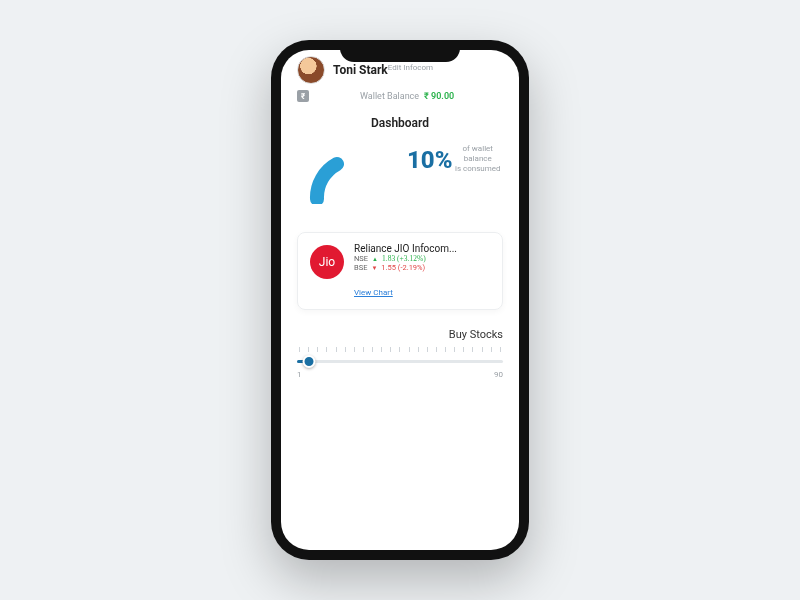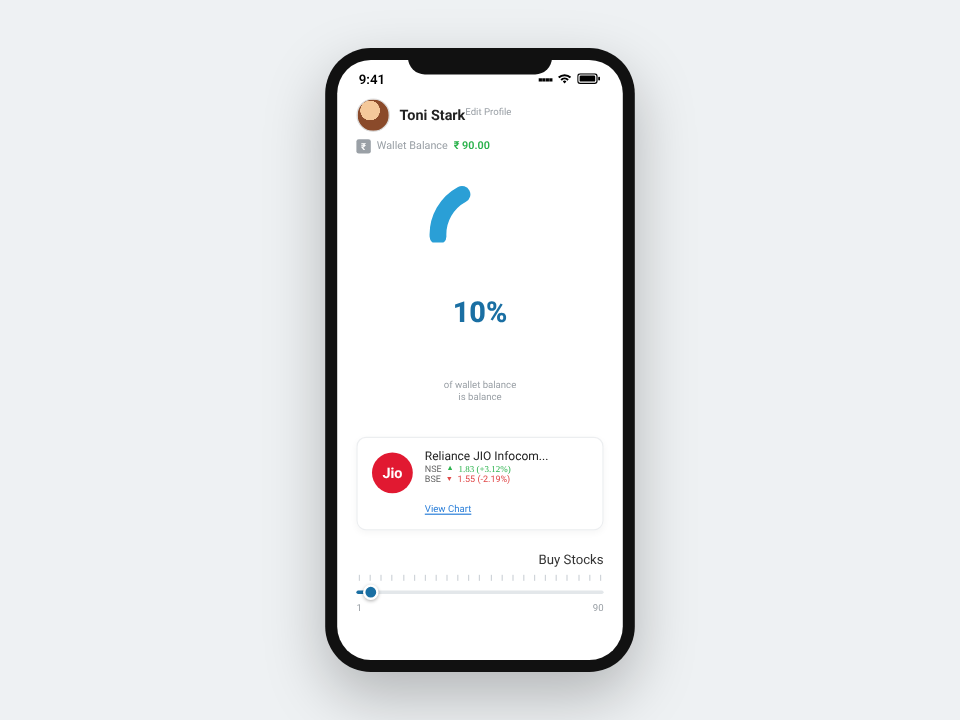--- a/index.html
+++ b/index.html
@@ -45,36 +45,36 @@
   }
   .profile-text { display: flex; }
   .profile-name { font-size: 12px; font-weight: 700; color: #222; }
   .profile-edit { font-size: 8px; color: #9aa0a6; }
   .wallet-row { display: flex; align-items: center; gap: 5px; margin-top: 6px; }
   .wallet-icon {
     width: 12px; height: 12px; background: #9aa0a6; border-radius: 2px;
     display: flex; align-items: center; justify-content: center;
     color: #fff; font-size: 8px; font-weight: 700;
   }
-  .wallet-label { font-size: 9px; color: #9aa0a6; }
+  .wallet-label { font-size: 9px; color: #9aa0a6; margin-left: 46px; }
   .wallet-amount { font-size: 9px; color: #2bb24c; font-weight: 600; }
   .dashboard-title { text-align: center; font-size: 12px; font-weight: 600; color: #222; margin-top: 14px; }
-  .gauge-wrap { display: flex; flex-direction: column; align-items: center; margin-top: 14px; gap: 42px; }
+  .gauge-wrap { display: flex; flex-direction: row; align-items: flex-start; margin-top: 14px; }
   .gauge { width: 110px; height: 60px; position: relative; }
   .pct { font-size: 24px; font-weight: 800; color: #1a6fa3; text-align: center; margin-top: 2px; }
   .pct-sub { font-size: 8px; color: #9aa0a6; text-align: center; line-height: 1.25; }
   .stock-card {
     margin-top: 28px; border: 1px solid #eceef0; border-radius: 8px;
     padding: 10px 12px; display: flex; gap: 10px; align-items: flex-start;
     box-shadow: 0 2px 6px rgba(0,0,0,0.04);
   }
   .stock-logo {
     width: 34px; height: 34px; border-radius: 50%; background: #e11931;
     display: flex; align-items: center; justify-content: center;
-    color: #fff; font-weight: 700; font-size: 12px;
+    color: #fff; font-weight: 400; font-size: 12px;
     margin-top: 2px;
   }
   .stock-info { flex: 1; min-width: 0; }
   .stock-name { font-size: 10px; font-weight: 400; color: #222; white-space: nowrap; overflow: hidden; text-overflow: ellipsis; }
   .stock-line { font-size: 7.5px; color: #666; margin-top: 0; display: flex; align-items: center; gap: 4px; }
   .up { color: #2bb24c; font-family: Liberation Serif, serif; }
   .down { color: #e04848; }
   .tri { font-size: 6px; }
   .view-chart { font-size: 8px; color: #2b7fd9; text-decoration: underline; margin-top: 16px; display: inline-block; }
   .buy-title { text-align: right; font-size: 11px; color: #333; margin-top: 18px; }
@@ -91,65 +91,48 @@
   }
   .slider-labels { display: flex; justify-content: space-between; font-size: 8px; color: #9aa0a6; margin-top: 2px; }
 </style>
 </head>
 <body>
 
 <div class="phone">
   <div class="notch"></div>
   <div class="screen">
 
-    <div class="status-bar">
-      <span>9:41</span>
-      <div class="status-right">
-        <span class="signal">▪▪▪▪</span>
-        <span class="wifi">
-          <svg width="13" height="9" viewBox="0 0 13 9">
-              <path d="M6.5 8.5 L5 7 A2 2 0 0 1 8 7 Z M3 5 A5 5 0 0 1 10 5 L8.8 6.2 A3.3 3.3 0 0 0 4.2 6.2 Z M1 3 A8 8 0 0 1 12 3 L10.8 4.2 A6.3 6.3 0 0 0 2.2 4.2 Z" fill="#000"></path>
-            </svg>
-        </span>
-        <span class="battery">
-          <svg width="20" height="9" viewBox="0 0 20 9">
-              <rect x="0.5" y="0.5" width="16" height="8" rx="2" fill="none" stroke="#000" stroke-width="1"></rect>
-              <rect x="2" y="2" width="13" height="5" rx="1" fill="#000"></rect>
-              <rect x="17.5" y="3" width="1.5" height="3" rx="0.7" fill="#000"></rect>
-            </svg>
-        </span>
-      </div>
-    </div>
 
     <div class="content">
       <div class="profile-row">
         <div class="avatar"></div>
         <div class="profile-text">
           <span class="profile-name">Toni Stark</span>
-          <span class="profile-edit">Edit Profile</span>
+          <span class="profile-edit">Edit Infocom</span>
         </div>
       </div>
 
       <div class="wallet-row">
         <span class="wallet-icon">₹</span>
         <span class="wallet-label">Wallet Balance</span>
         <span class="wallet-amount"><span>₹</span>&nbsp;<span>90.00</span></span>
       </div>
 
+      <div class="dashboard-title">Dashboard</div>
 
       <div class="gauge-wrap">
         <div class="gauge">
           <svg width="110" height="60" viewBox="0 0 110 60">
             <path d="M 20 55 A 38 38 0 0 1 40 20" fill="none" stroke="#2a9fd6" stroke-width="14" stroke-linecap="round"></path>
           </svg>
         </div>
         <div class="pct">10%</div>
         <div class="pct-sub">
           <div>of wallet balance</div>
-          <div>is balance</div>
+          <div>is consumed</div>
         </div>
       </div>
 
       <div class="stock-card">
         <div class="stock-logo">Jio</div>
         <div class="stock-info">
           <div class="stock-name">Reliance JIO Infocom...</div>
           <div class="stock-line">
             <span>NSE</span>
             <span class="tri up">▲</span>

